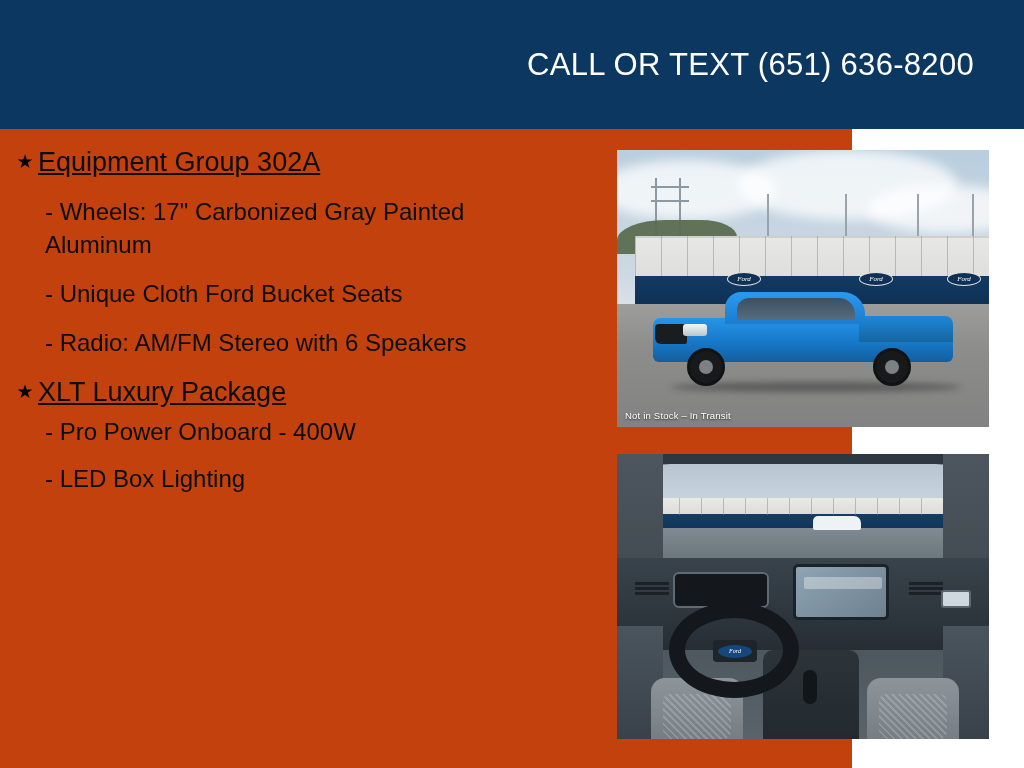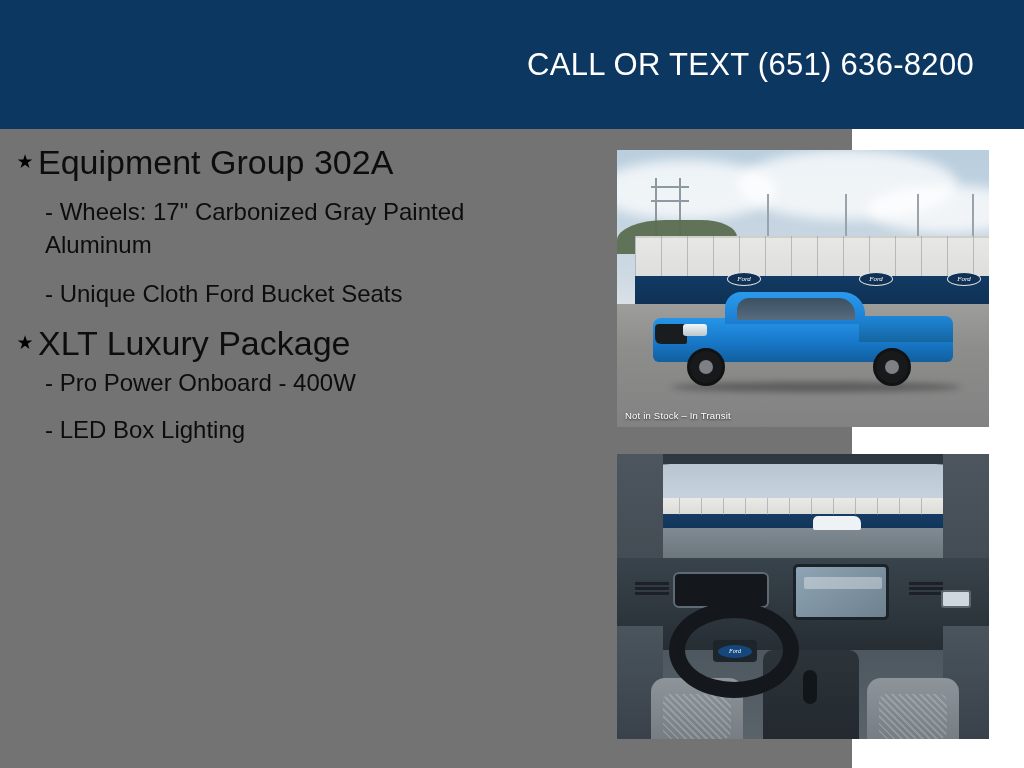--- a/index.html
+++ b/index.html
@@ -7,21 +7,21 @@
     width: 1024px;
     height: 768px;
     overflow: hidden;
     background: #ffffff;
     font-family: "Liberation Sans", sans-serif;
   }
   .page {
     position: relative;
     width: 852px;
     height: 768px;
-    background: #737373;
+    background: #c2410c;
   }
   
   .banner {
     position: absolute;
     left: 0; top: 0;
     width: 1024px;
     height: 129px;
     background: #0b3761;
     display: flex;
     align-items: center;
@@ -56,24 +56,25 @@
   }
   .star {
     width: 26px;
     flex: 0 0 26px;
     font-size: 19px;
     line-height: 34px;
     color: #000;
     text-align: center;
   }
   .feat-title {
-    font-size: 34px;
+    font-size: 27px;
     line-height: 34px;
     color: #0d0d0d;
     font-weight: 400;
+    text-decoration: underline;
   }
   .feat-sub {
     font-size: 24px;
     line-height: 33px;
     color: #0d0d0d;
     margin: 16px 0 16px 45px;
     max-width: 520px;
   }
   .feat-sub.tight { margin-top: 0; margin-bottom: 14px; }
   
@@ -387,20 +388,21 @@
   <div class="content">
 
     <div class="features">
 
       <div class="feat-group">
         <div class="star">★</div>
         <div class="feat-title">Equipment Group 302A</div>
       </div>
       <div class="feat-sub">- Wheels: 17" Carbonized Gray Painted Aluminum</div>
       <div class="feat-sub">- Unique Cloth Ford Bucket Seats</div>
+      <div class="feat-sub">- Radio: AM/FM Stereo with 6 Speakers</div>
 
       <div class="feat-group" style="margin-top:14px;">
         <div class="star">★</div>
         <div class="feat-title">XLT Luxury Package</div>
       </div>
       <div class="feat-sub tight">- Pro Power Onboard - 400W</div>
       <div class="feat-sub tight">- LED Box Lighting</div>
     </div>
 
     <div class="media">

